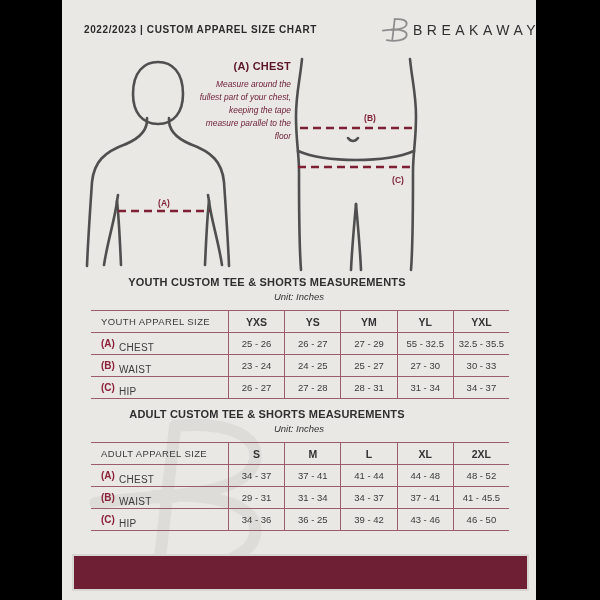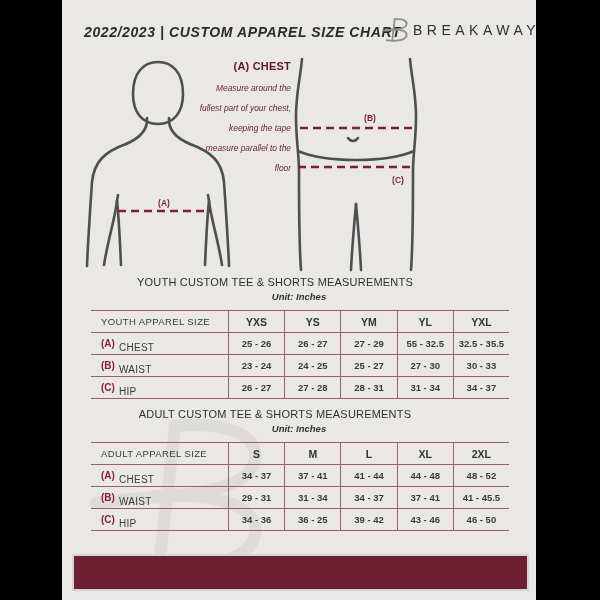--- a/index.html
+++ b/index.html
@@ -20,75 +20,74 @@
     overflow:hidden;
   }
   .page{
     position:absolute;left:62px;top:0;width:474px;height:600px;
     background:var(--bg);overflow:hidden;
   }
   .layer{position:absolute;inset:0;z-index:1;}
   
   .hdr-title{
     position:absolute;left:22px;top:24px;
-    font-size:14px;font-weight:bold;letter-spacing:.6px;color:#2b2b2b;
+    font-size:10px;font-weight:bold;letter-spacing:.6px;color:#2b2b2b;
     white-space:nowrap;
-    font-style:italic;
   }
   .brand{position:absolute;left:320px;top:15px;display:flex;align-items:center;}
   .brand svg{display:block;}
   .brand-name{
     font-size:14px;font-weight:normal;letter-spacing:4.5px;color:#2f2f2f;
     margin-left:4px;white-space:nowrap;
   }
   
   .instr{position:absolute;text-align:right;}
   .instr h3{
     font-size:11px;font-weight:bold;color:var(--maroon-dark);
     letter-spacing:.2px;margin-bottom:6px;
   }
   .instr p{
-    font-size:8.4px;line-height:20px;font-style:italic;color:#6f2038;
+    font-size:8.4px;line-height:13px;font-style:italic;color:#6f2038;
     white-space:pre-line;
   }
   #instr-chest{left:133px;top:60px;width:96px;}
   #instr-waist{left:351px;top:62px;width:112px;}
   #instr-hips{left:351px;top:164px;width:114px;}
   
   .fig{position:absolute;}
   #fig-upper{left:22px;top:54px;}
   #fig-lower{left:228px;top:54px;}
   .body-line{fill:none;stroke:var(--fig);stroke-width:2.6;stroke-linecap:round;}
   .dash-line{fill:none;stroke:var(--dash);stroke-width:2.4;stroke-dasharray:8 5;}
   .dlabel{font-family:"Liberation Sans",sans-serif;font-size:8.5px;font-weight:bold;fill:var(--dash);}
   
   .sec-title{
-    position:absolute;left:8px;width:410px;text-align:center;
-    font-size:11px;font-weight:normal;letter-spacing:.2px;color:#2f2f2f;
+    position:absolute;left:0;width:410px;text-align:center;
+    font-size:11px;font-weight:bold;letter-spacing:.2px;color:#2f2f2f;
   }
   .sec-unit{
     position:absolute;left:0;width:474px;text-align:center;
-    font-size:9.5px;font-style:italic;color:#333;font-weight:bold;
+    font-size:9.5px;font-style:italic;color:#333;
   }
   #youth-title{top:276px;} #youth-unit{top:291px;}
   #adult-title{top:408px;} #adult-unit{top:423px;}
   
   .tbl{
     position:absolute;left:29px;width:418px;
     display:grid;grid-template-columns:137px repeat(5,1fr);
     grid-auto-rows:22px;border-bottom:1px solid var(--line);
   }
   #youth-table{top:310px;}
   #adult-table{top:442px;}
   .c{
     display:flex;align-items:center;justify-content:center;
     border-top:1px solid var(--line);
     font-size:9.5px;color:#3a3a3a;
   }
-  .c.vline{border-left:1px solid var(--line);font-weight:bold;}
+  .c.vline{border-left:1px solid var(--line);}
   .c.first{justify-content:flex-start;padding-left:10px;}
   .c.size-hdr{font-size:9.5px;letter-spacing:.4px;}
   .c.sz{font-weight:bold;font-size:10.5px;color:#333;}
   .c .key{font-weight:bold;color:#8c2137;font-size:10px;margin-right:4px;}
   .c .lab{font-size:10px;letter-spacing:.3px;color:#3a3a3a;margin-top:7px;}
   
   .watermark{position:absolute;left:26px;top:410px;z-index:0;opacity:.85;}
   .wm-stroke{fill:none;stroke:#dcdbd8;stroke-width:2.3;stroke-linecap:round;}
   .logo-stroke{fill:none;stroke:#8d8d8d;stroke-width:2.2;stroke-linecap:round;}
   

